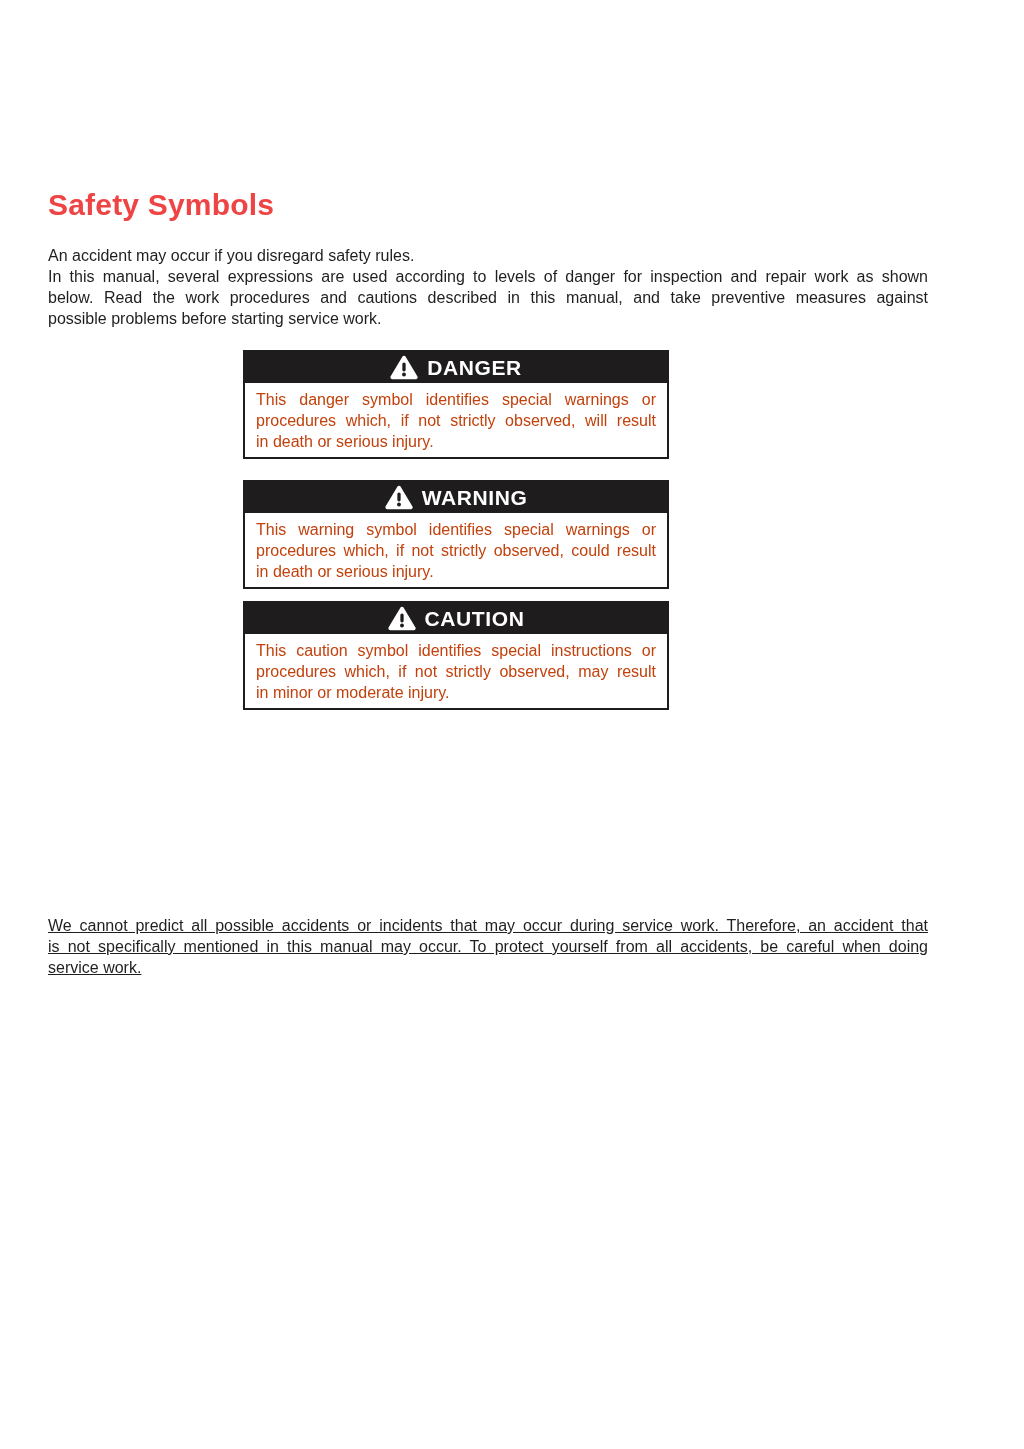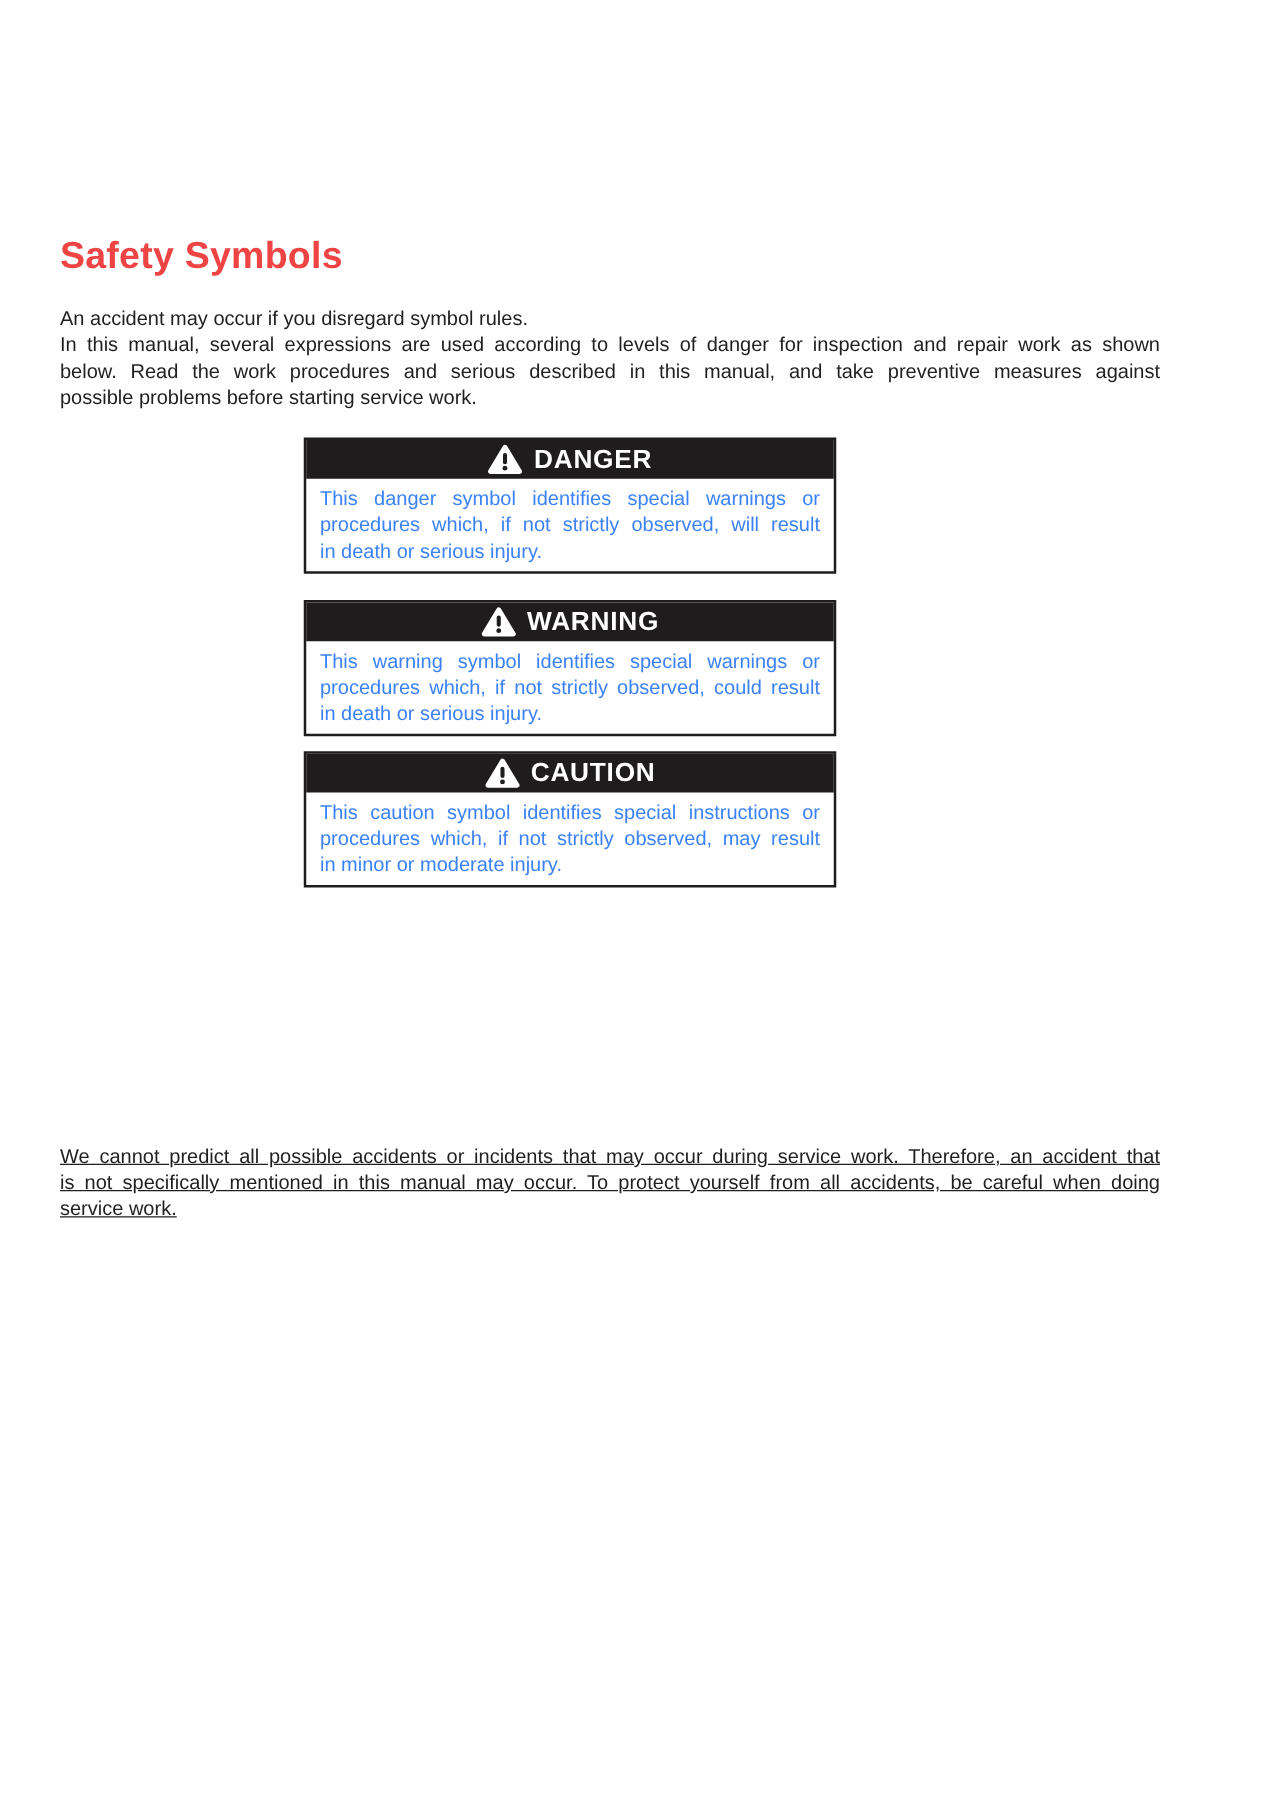--- a/index.html
+++ b/index.html
@@ -72,38 +72,38 @@
   }
   .sbox-header.light .sbox-title {
     font-size: 22px;
     letter-spacing: 1px;
   }
   .tri-icon { display: inline-flex; line-height: 0; }
   .sbox-body {
     padding: 6px 11px 5px 11px;
     font-size: 16px;
     line-height: 21px;
-    color: #3b82f6;
+    color: #c2410c;
   }
   .box-danger    { top: 350px; }
   .box-warning   { top: 480px; }
   .box-caution   { top: 601px; }
   .box-important { top: 745px; }
 </style>
 </head>
 <body>
 
 <div class="page">
 
   <h1 class="page-title">Safety Symbols</h1>
 
   <div class="para para-intro">
-    <div class="tline">An accident may occur if you disregard symbol rules.</div>
+    <div class="tline">An accident may occur if you disregard safety rules.</div>
     <div class="tline just">In this manual, several expressions are used according to levels of danger for inspection and repair work as shown</div>
-    <div class="tline just">below. Read the work procedures and serious described in this manual, and take preventive measures against</div>
+    <div class="tline just">below. Read the work procedures and cautions described in this manual, and take preventive measures against</div>
     <div class="tline">possible problems before starting service work.</div>
   </div>
 
   <section class="sbox box-danger">
     <div class="sbox-header dark">
       <span class="tri-icon">
         <svg width="28" height="25" viewBox="0 0 36 32" aria-hidden="true">
           <path d="M18 3.5 L33 28.5 L3 28.5 Z" fill="#ffffff" stroke="#ffffff" stroke-width="5" stroke-linejoin="round"></path>
           <rect x="15.9" y="9.5" width="4.2" height="11.5" rx="2.1" fill="#1e1c1c"></rect>
           <circle cx="18" cy="25" r="2.5" fill="#1e1c1c"></circle>

